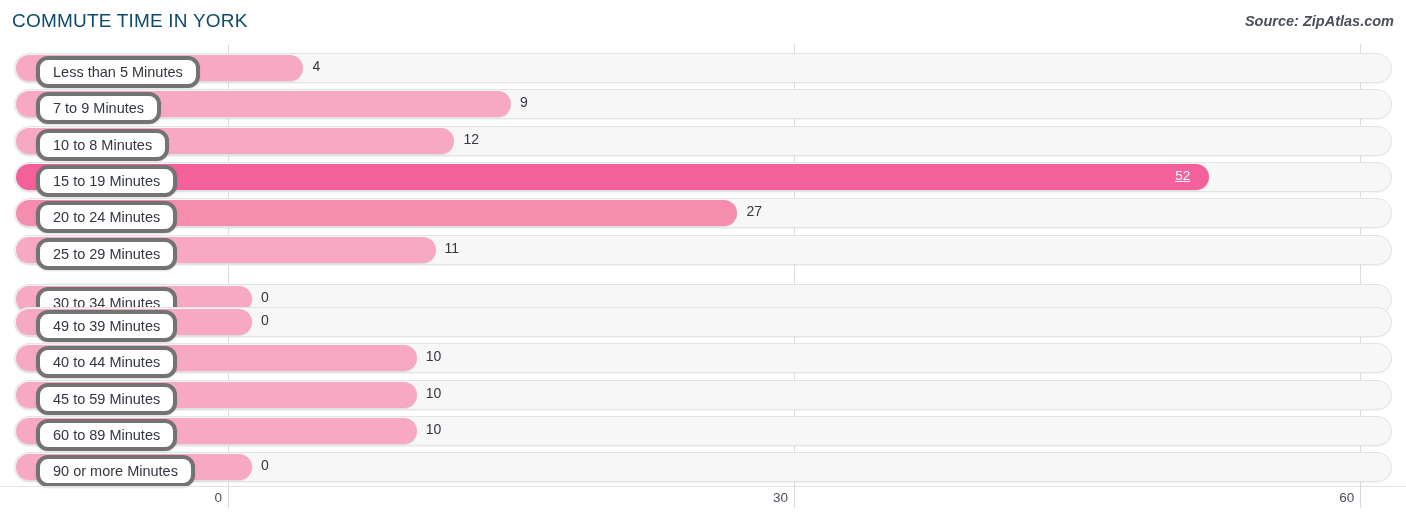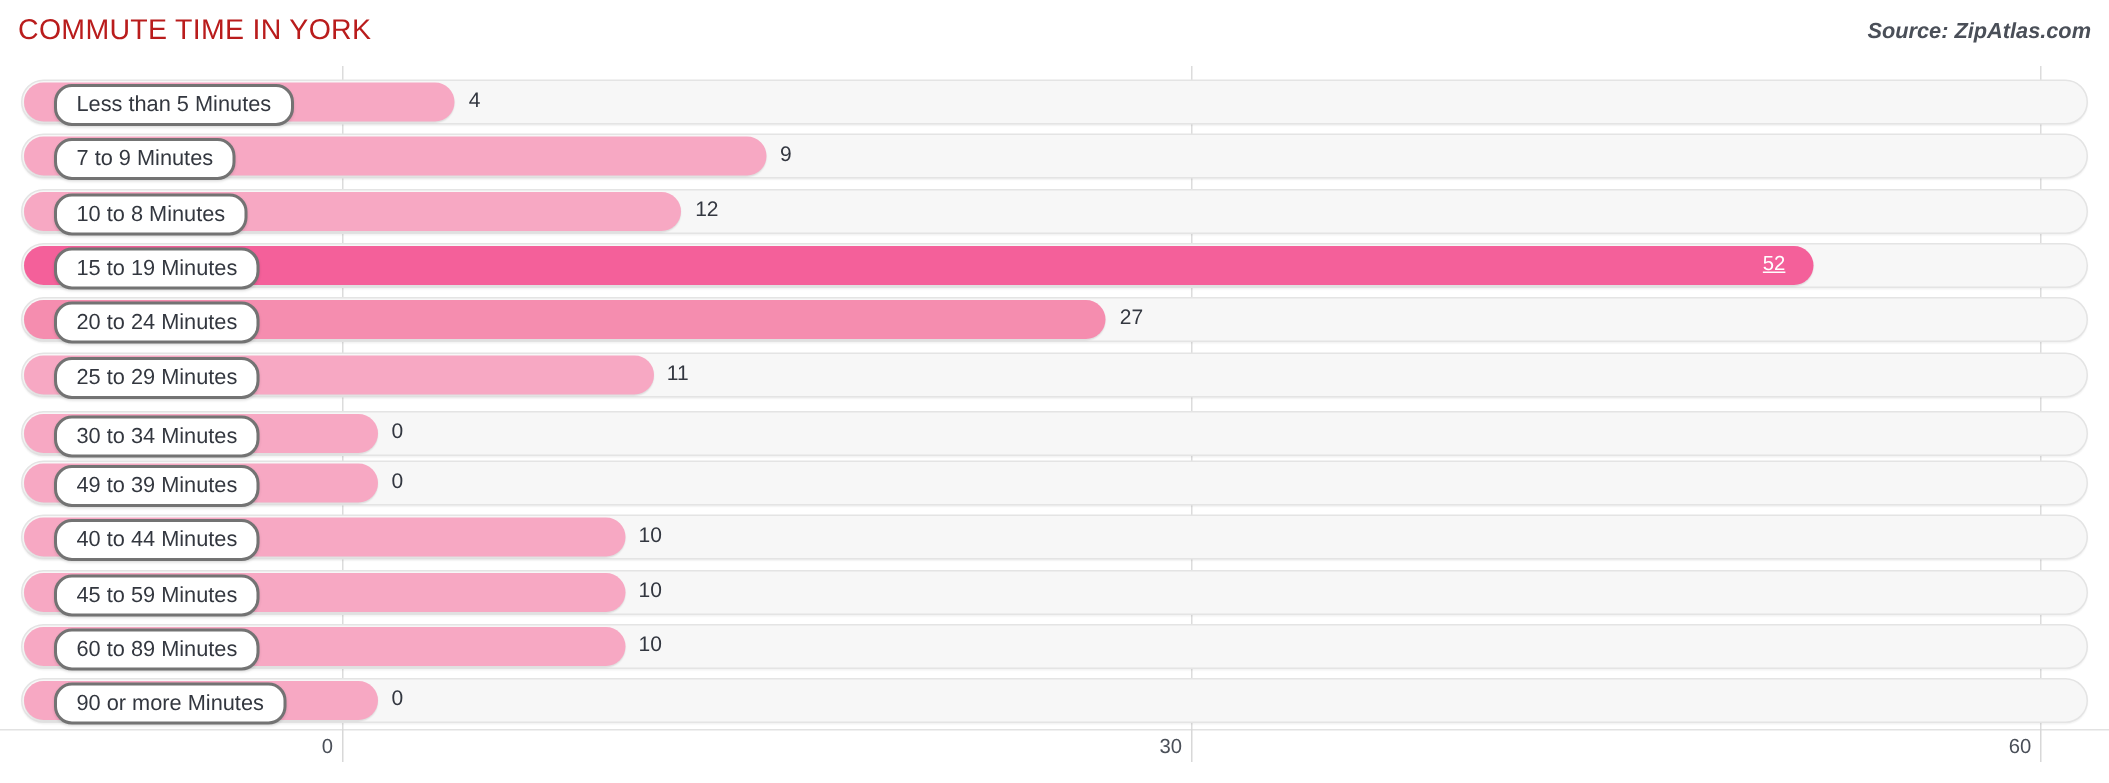--- a/index.html
+++ b/index.html
@@ -20,21 +20,21 @@
   #header {
     position: absolute;
     left: 0; top: 0;
     width: 1406px; height: 42px;
   }
   #chart-title {
     position: absolute;
     left: 12px; top: 10px;
     font-size: 19px;
     letter-spacing: 0.2px;
-    color: #b91c1c;
+    color: #0c4a6e;
     white-space: nowrap;
   }
   #source-label {
     position: absolute;
     right: 12px; top: 13px;
     font-size: 14.5px;
     font-style: italic;
     font-weight: bold;
     color: #4a4f58;
     white-space: nowrap;
@@ -93,21 +93,21 @@
     color: #ffffff;
     white-space: nowrap;
   }
   .label-pill {
     position: absolute;
     left: 22px; top: 3px;
     height: 24px;
     line-height: 24px;
     padding: 0 13px;
     background: #ffffff;
-    border: 2px solid #737373;
+    border: 4px solid #737373;
     border-radius: 12px;
     font-size: 14.5px;
     color: #2f3views;
     color: #33373f;
     white-space: nowrap;
     box-shadow: 0 1px 2px rgba(0,0,0,0.13);
   }
 
   
   #axis {
@@ -180,21 +180,21 @@
       <div class="bar" title="20 to 24 Minutes: 27" style="width: 721.49px; background: rgb(245, 141, 175);"></div>
       <div class="label-pill">20 to 24 Minutes</div>
       <div class="value-out" style="left: 732.49px;">27</div>
     </div>
     <div class="row" style="top: 190.5px;">
       <div class="track"></div>
       <div class="bar" title="25 to 29 Minutes: 11" style="width: 419.57px; background: rgb(247, 168, 195);"></div>
       <div class="label-pill">25 to 29 Minutes</div>
       <div class="value-out" style="left: 430.57px;">11</div>
     </div>
-    <div class="row" style="top: 230px;">
+    <div class="row" style="top: 240px;">
       <div class="track"></div>
       <div class="bar" title="30 to 34 Minutes: 0" style="width: 236px; background: rgb(247, 168, 195);"></div>
       <div class="label-pill">30 to 34 Minutes</div>
       <div class="value-out" style="left: 247px;">0</div>
     </div>
     <div class="row" style="top: 263.1px;">
       <div class="track"></div>
       <div class="bar" title="35 to 39 Minutes: 0" style="width: 236px; background: rgb(247, 168, 195);"></div>
       <div class="label-pill">49 to 39 Minutes</div>
       <div class="value-out" style="left: 247px;">0</div>

